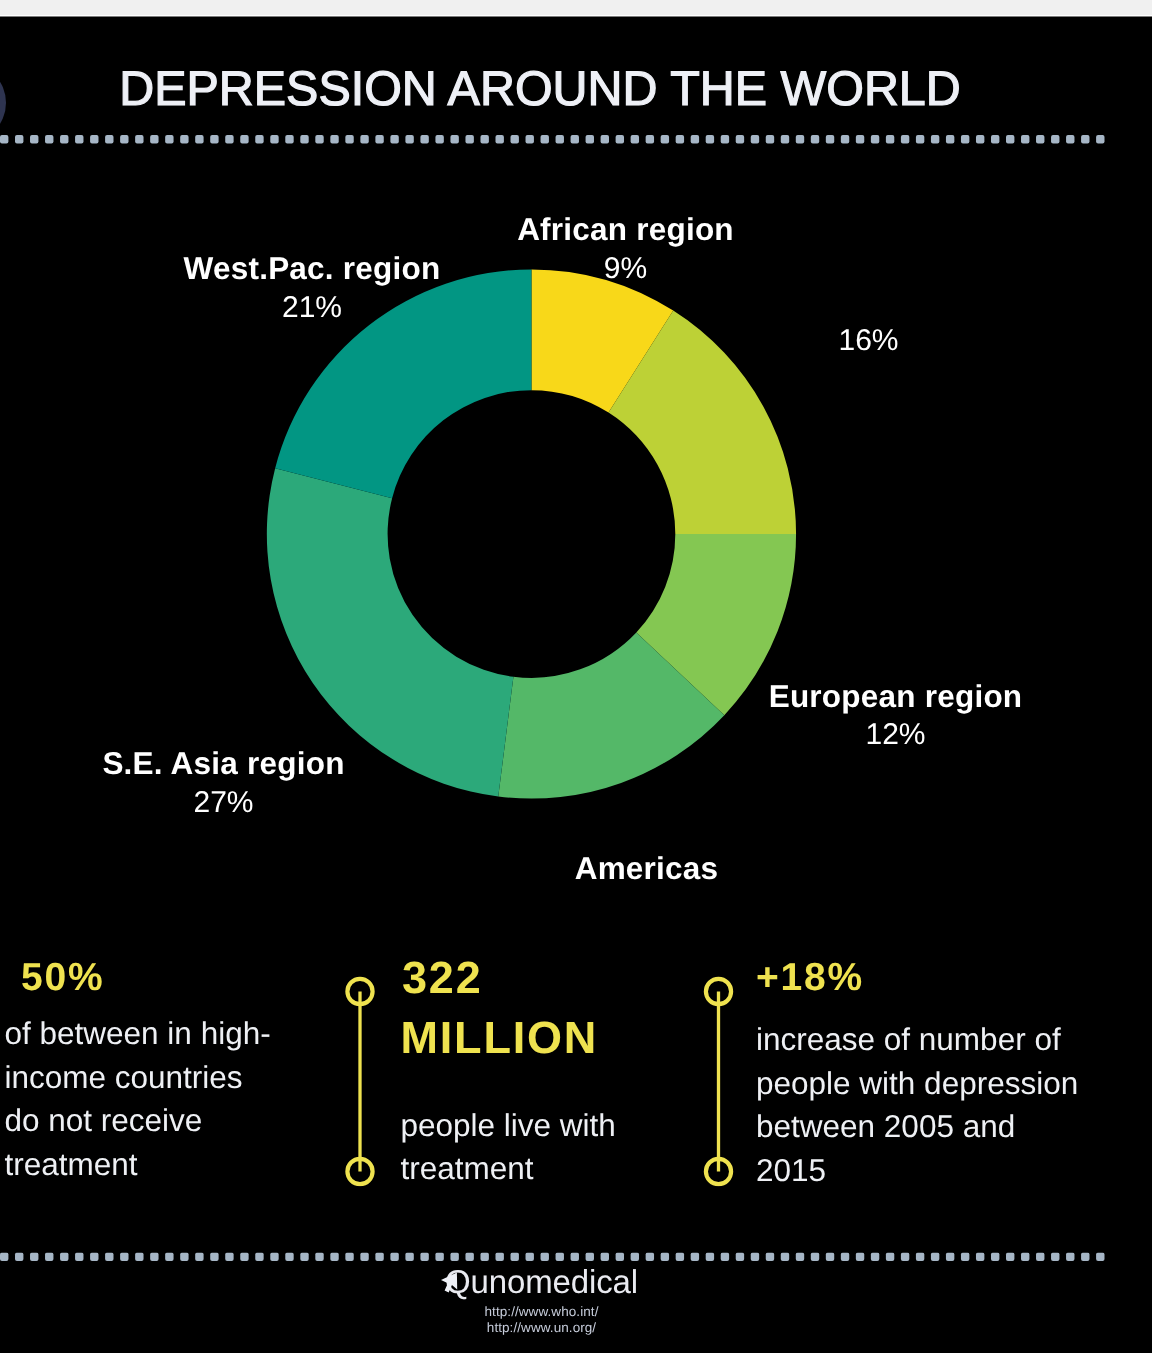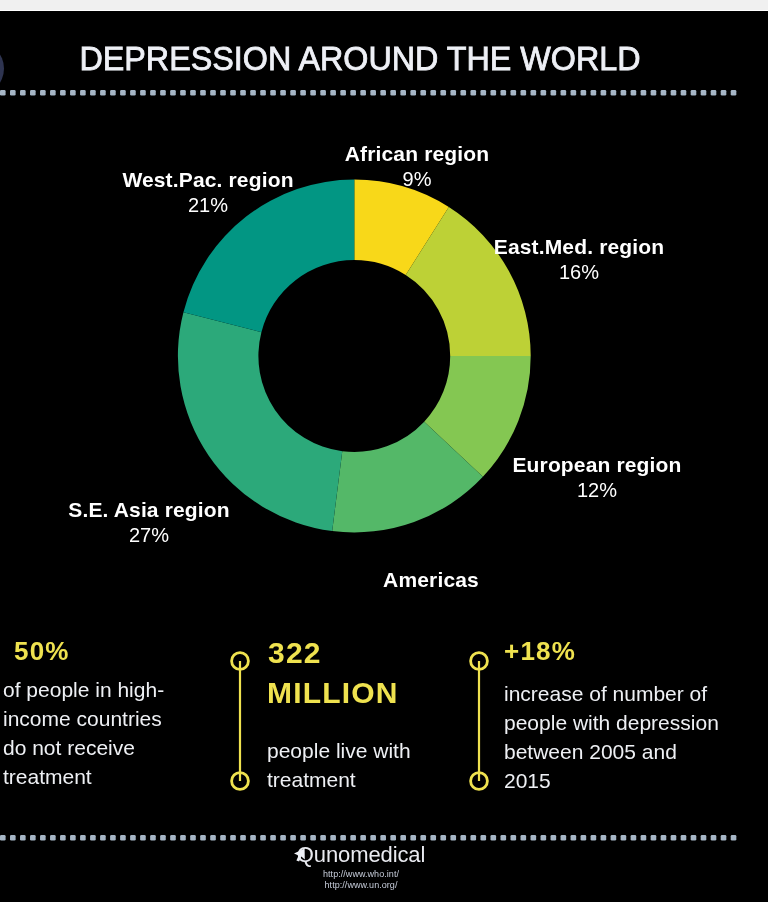--- a/index.html
+++ b/index.html
@@ -175,21 +175,20 @@
         <path d="M 482.89 465.75 A 176.4 176.4 0 0 1 332.19 520.01 L 342.28 440.14 A 95.9 95.9 0 0 0 424.21 410.65 Z" fill="#54b868"></path>
         <path d="M 332.19 520.01 A 176.4 176.4 0 0 1 183.44 301.13 L 261.41 321.15 A 95.9 95.9 0 0 0 342.28 440.14 Z" fill="#2ca97a"></path>
         <path d="M 183.44 301.13 A 176.4 176.4 0 0 1 354.30 168.60 L 354.30 249.10 A 95.9 95.9 0 0 0 261.41 321.15 Z" fill="#029683"></path>
       </svg>
 
     <div class="lab" id="lab-afr">
       <span class="n">African region</span>
       <span class="p">9%</span>
     </div>
     <div class="lab" id="lab-emed">
-      <span class="n">East.Med. region</span>
       <span class="p">16%</span>
     </div>
     <div class="lab" id="lab-eur">
       <span class="n">European region</span>
       <span class="p">12%</span>
     </div>
     <div class="lab" id="lab-ame">
       <span class="n">Americas</span>
     </div>
     <div class="lab" id="lab-sea">
@@ -197,21 +196,21 @@
       <span class="p">27%</span>
     </div>
     <div class="lab" id="lab-wpac">
       <span class="n">West.Pac. region</span>
       <span class="p">21%</span>
     </div>
 
     <div class="stat" id="stat1">
       <span class="big b1">50%</span>
       <span class="body">
-        <span class="ln">of people in high-</span>
+        <span class="ln">of between in high-</span>
         <span class="ln">income countries</span>
         <span class="ln">do not receive</span>
         <span class="ln">treatment</span>
       </span>
     </div>
 
     <svg class="divider" id="div1" width="24" height="142" viewBox="0 0 24 142">
         <line x1="12" y1="12" x2="12" y2="132" stroke="#efe24f" stroke-width="2.2"></line>
         <circle cx="12" cy="12" r="8.4" fill="none" stroke="#efe24f" stroke-width="2.8"></circle>
         <circle cx="12" cy="132" r="8.4" fill="none" stroke="#efe24f" stroke-width="2.8"></circle>

